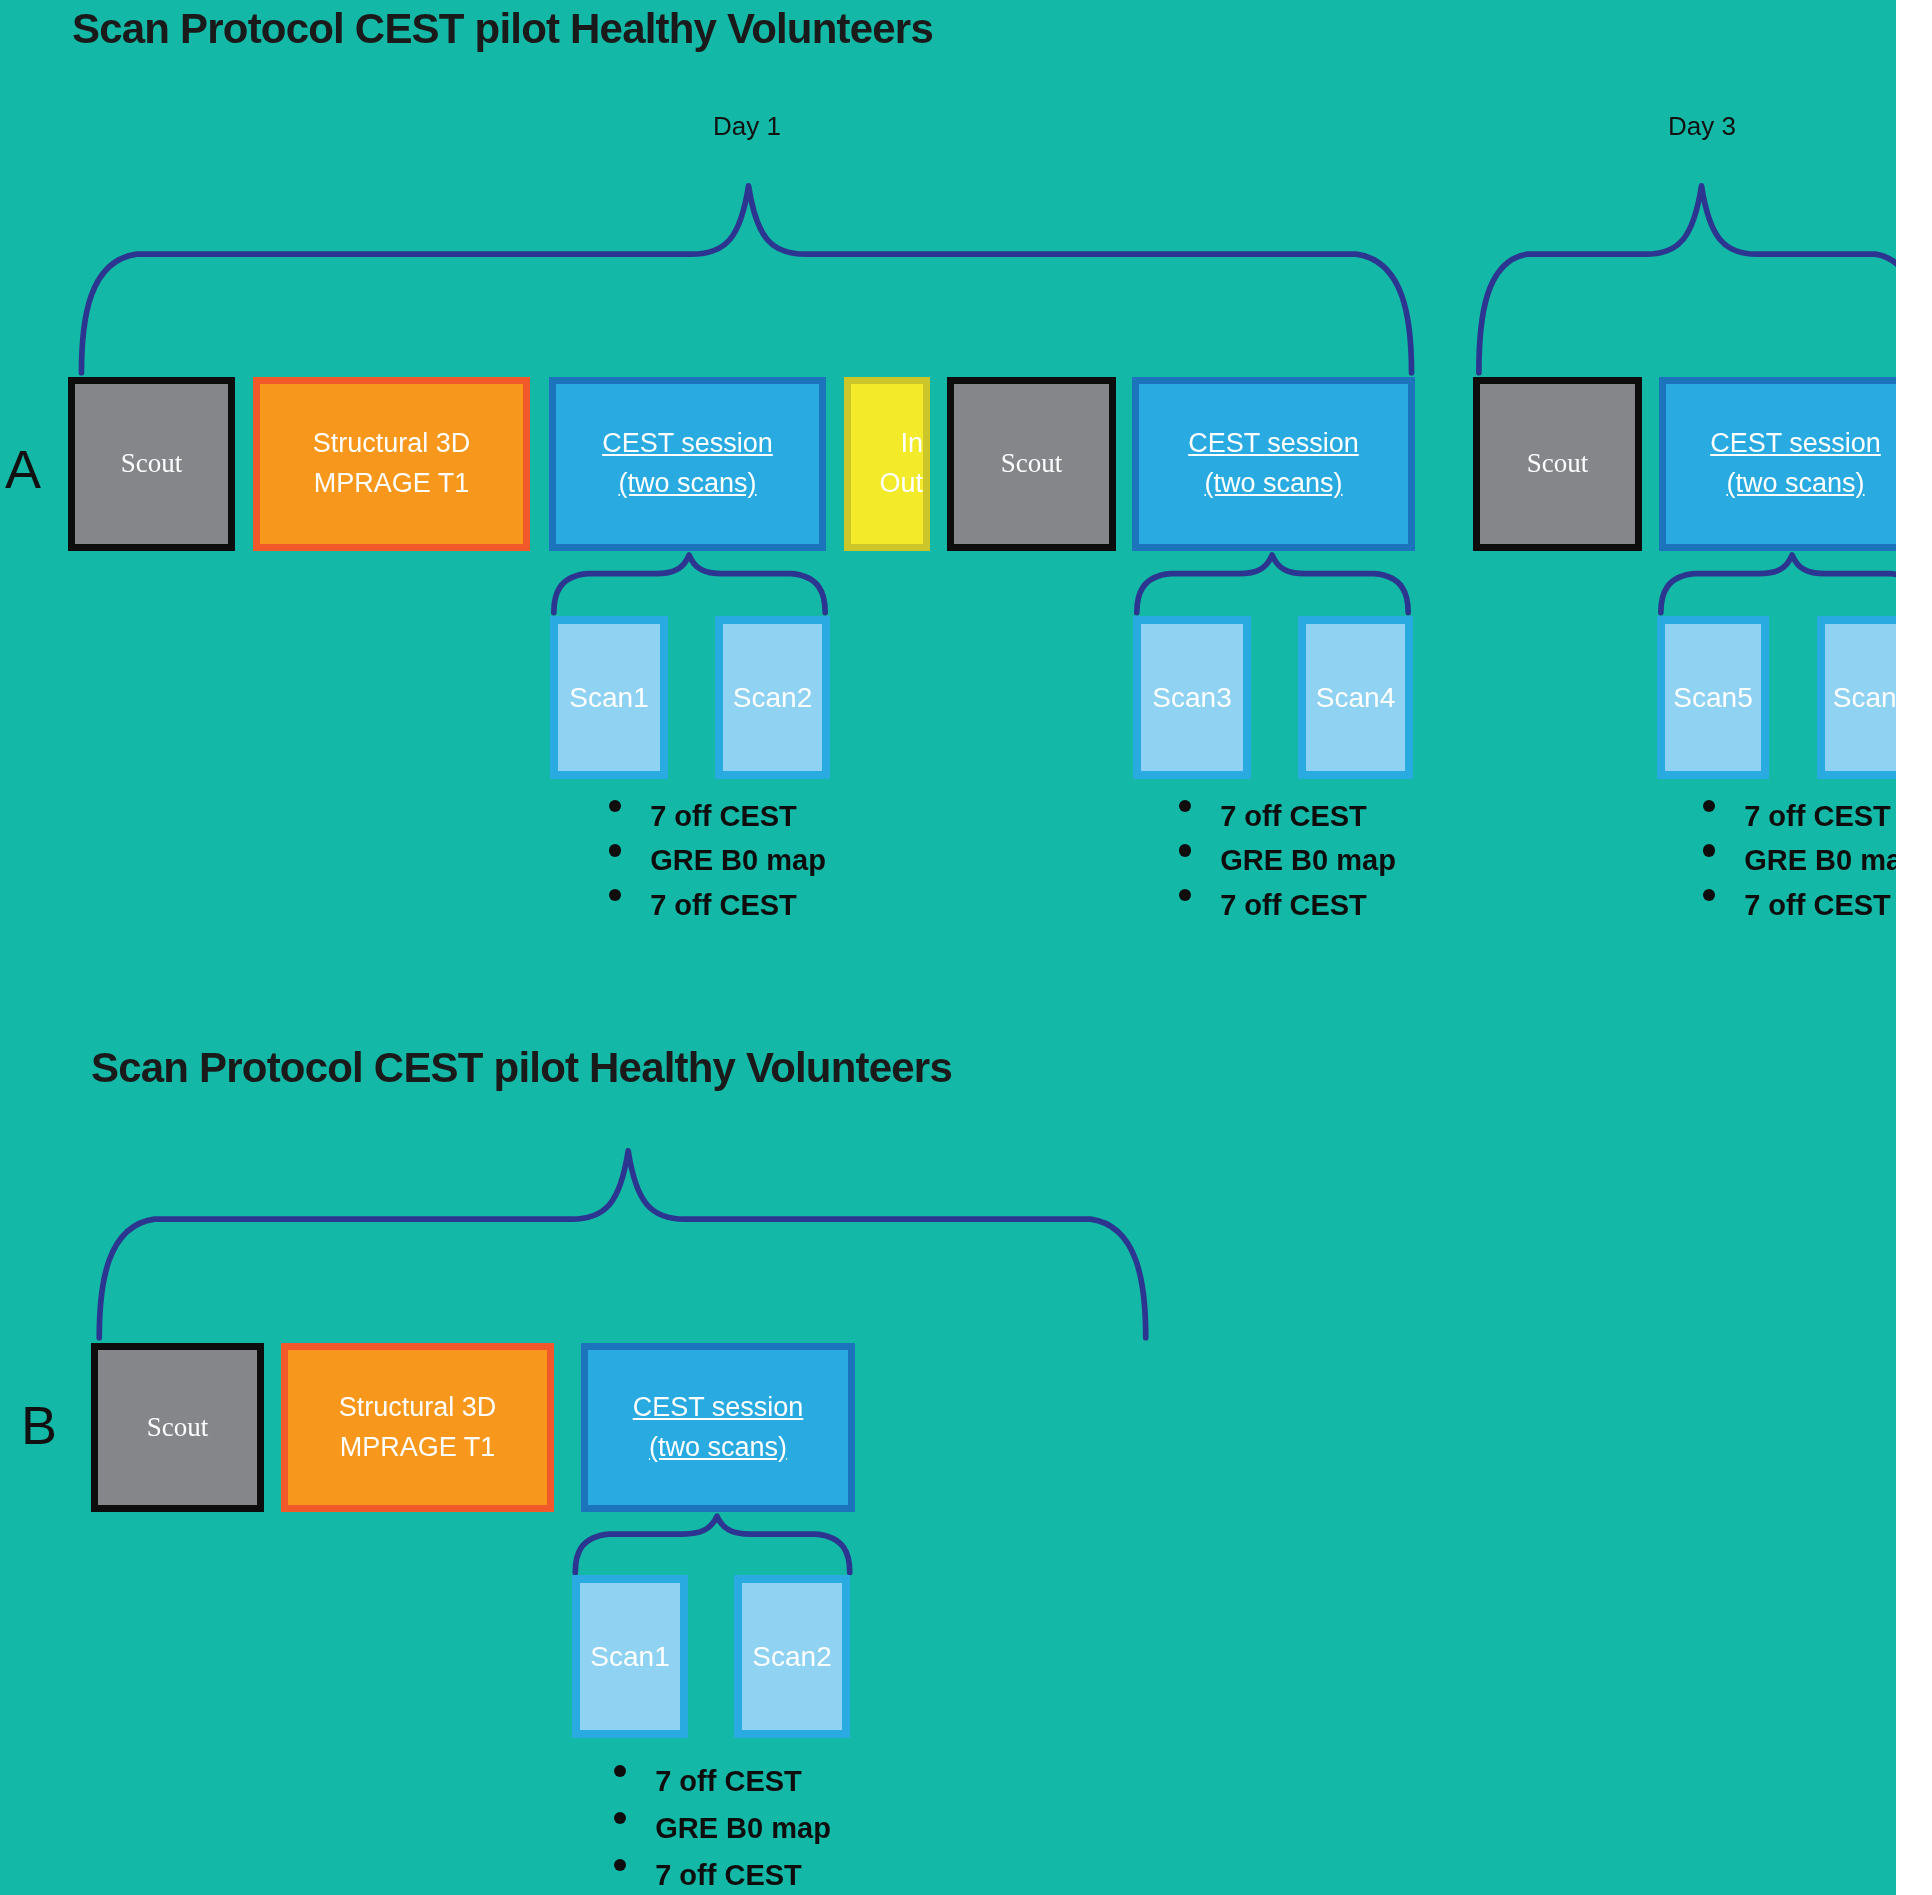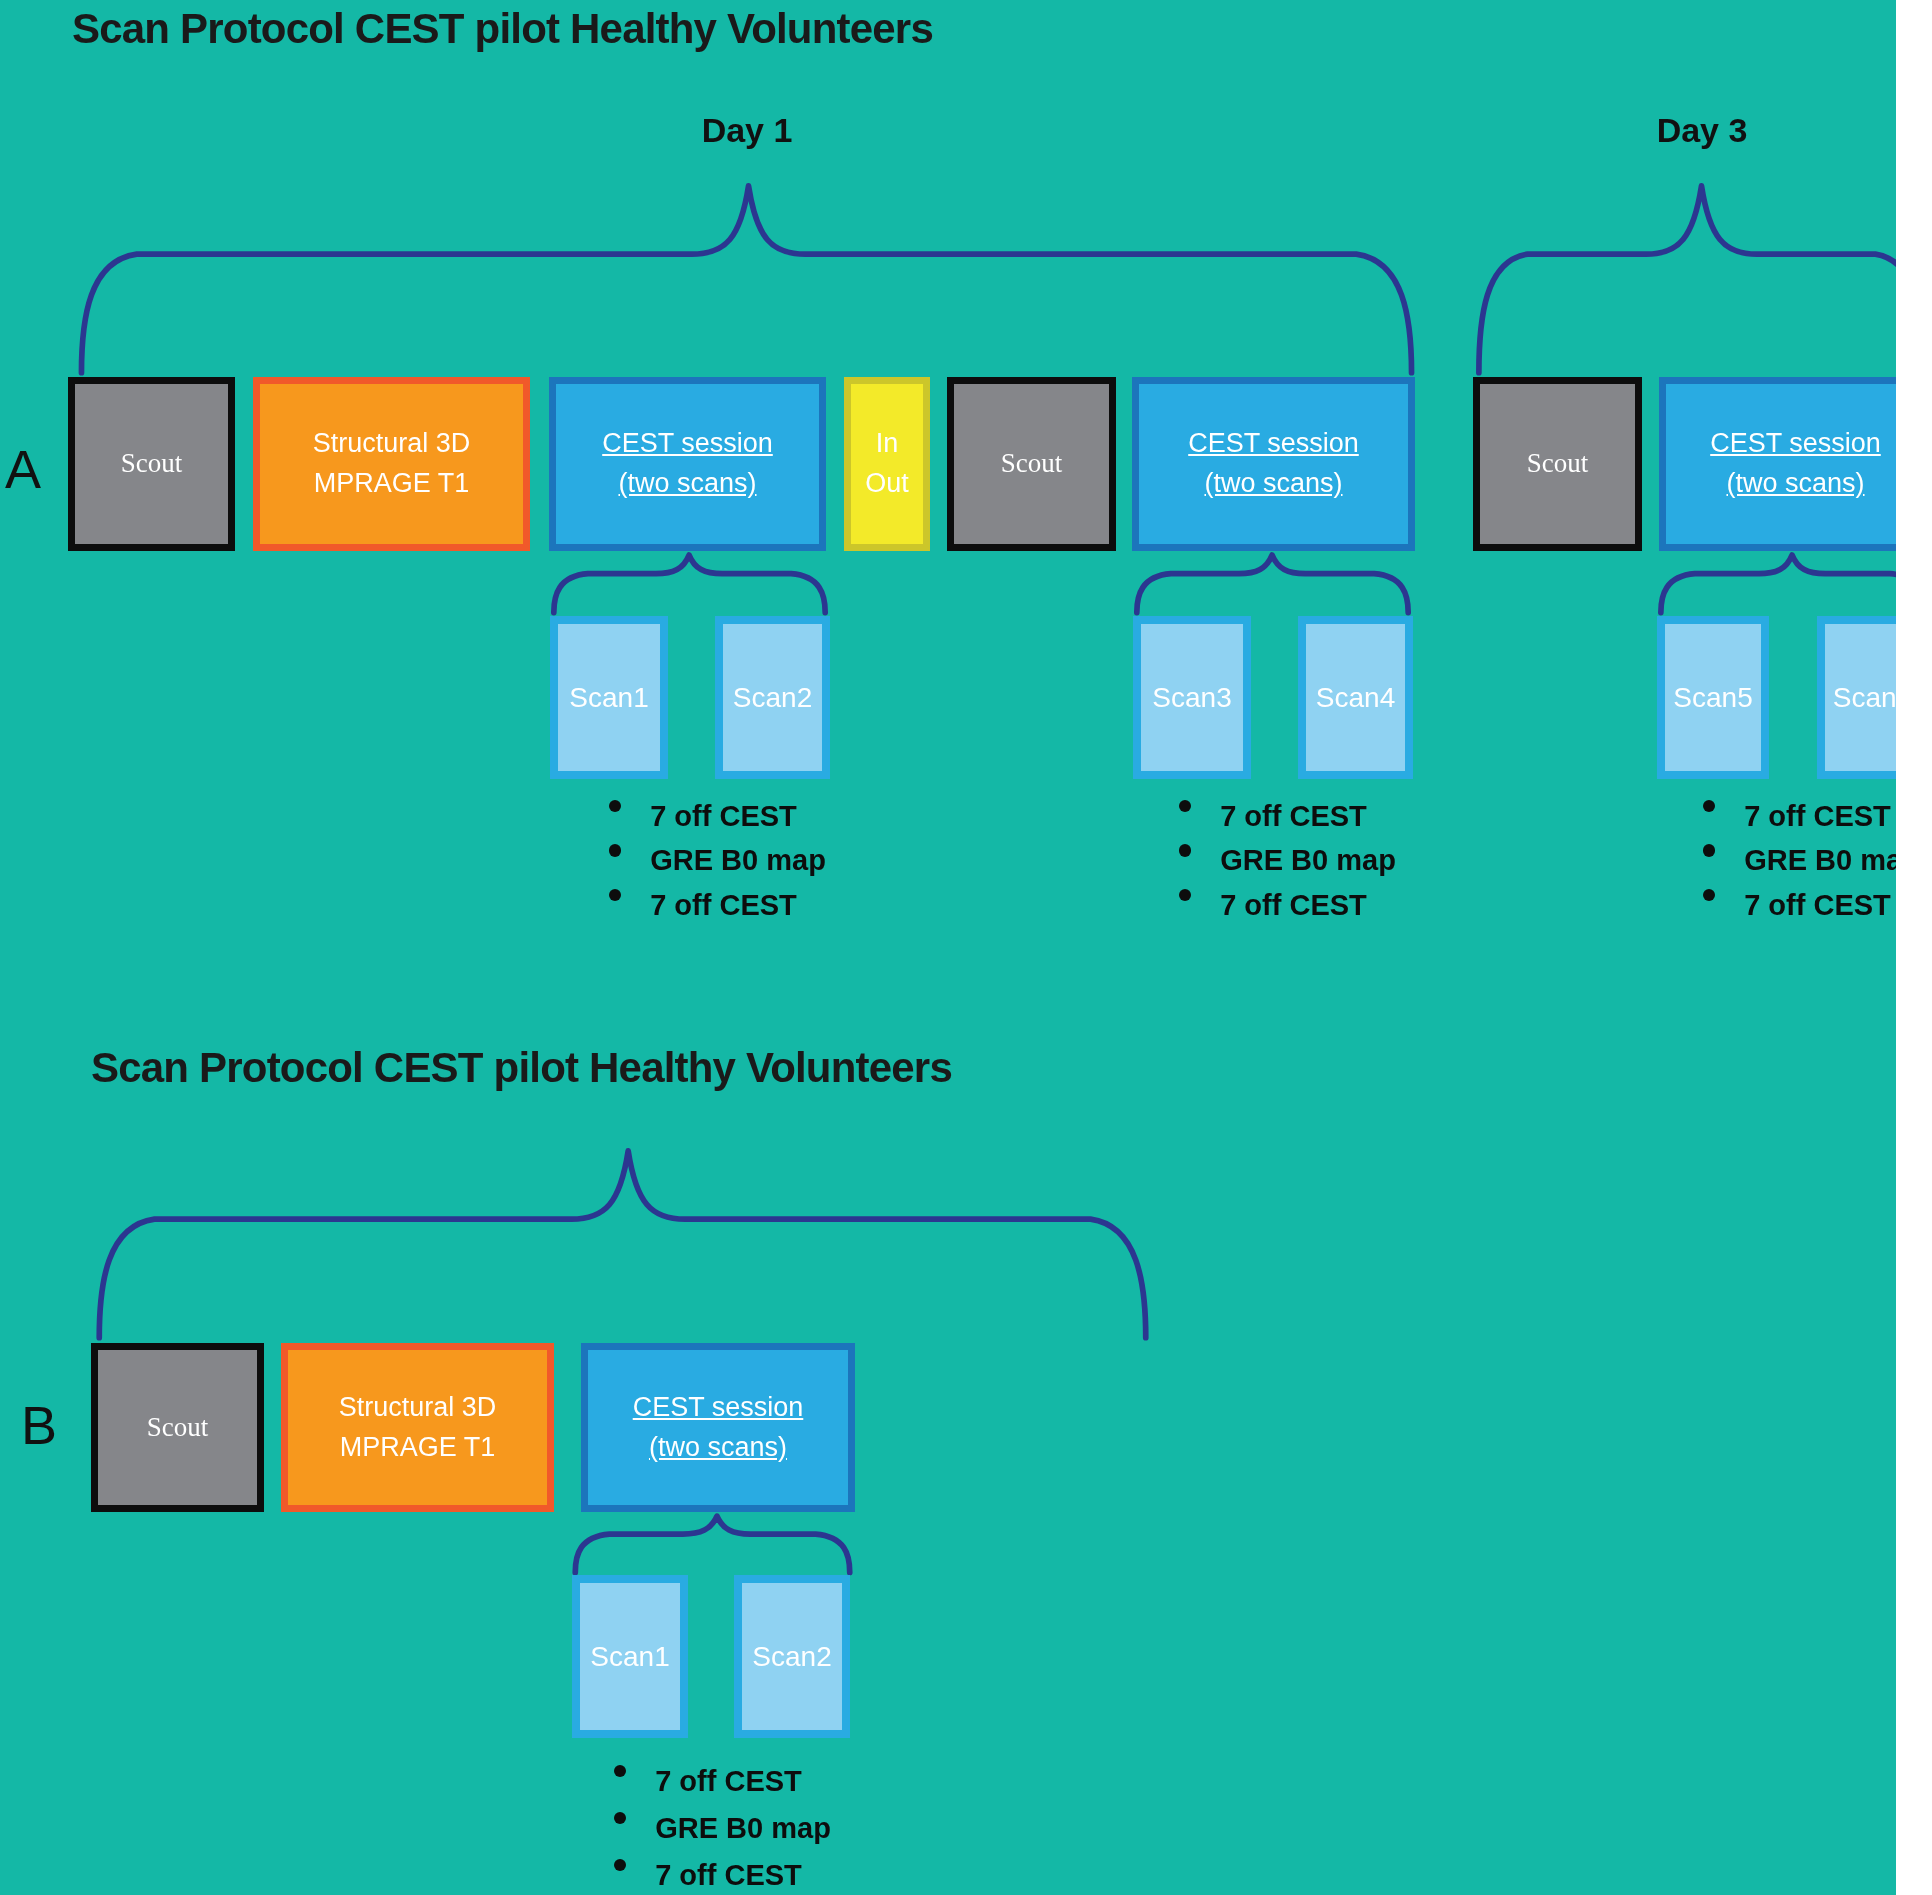--- a/index.html
+++ b/index.html
@@ -9,21 +9,21 @@
     background:#14b8a6;
     font-family:"Liberation Sans", sans-serif;
     overflow:hidden;
   }
   .abs{position:absolute;box-sizing:border-box;}
   .fig-title{
     font-size:42px;font-weight:700;color:#1a1a1a;letter-spacing:-0.8px;
     white-space:nowrap;
   }
   .day-label{
-    font-size:34px;font-weight:700;color:#111111;
+    font-size:26px;font-weight:400;color:#111111;
     transform:translateX(-50%);white-space:nowrap;
   }
   .panel-letter{
     font-size:54px;font-weight:400;color:#111111;
   }
   .box{
     display:flex;flex-direction:column;align-items:center;justify-content:center;
     text-align:center;color:#ffffff;
   }
   .box .line{font-size:27px;line-height:1.48;white-space:nowrap;}
@@ -72,21 +72,21 @@
     <div class="line">Scout</div>
   </div>
   <div class="abs box orange-box" style="left:253px;top:377px;width:277px;height:174px;">
     <div class="line">Structural 3D</div>
     <div class="line">MPRAGE T1</div>
   </div>
   <div class="abs box cest-box" style="left:549px;top:377px;width:277px;height:174px;">
     <div class="line">CEST session</div>
     <div class="line">(two scans)</div>
   </div>
-  <div class="abs box inout-box" style="left:844px;top:377px;width:86px;height:174px;">
+  <div class="abs box inout-box" style="left:844px;top:377px;width:86px;height:174px;align-items:flex-end;">
     <div class="line">In</div>
     <div class="line">Out</div>
   </div>
   <div class="abs box scout-box" style="left:947px;top:377px;width:169px;height:174px;">
     <div class="line">Scout</div>
   </div>
   <div class="abs box cest-box" style="left:1132px;top:377px;width:283px;height:174px;">
     <div class="line">CEST session</div>
     <div class="line">(two scans)</div>
   </div>

